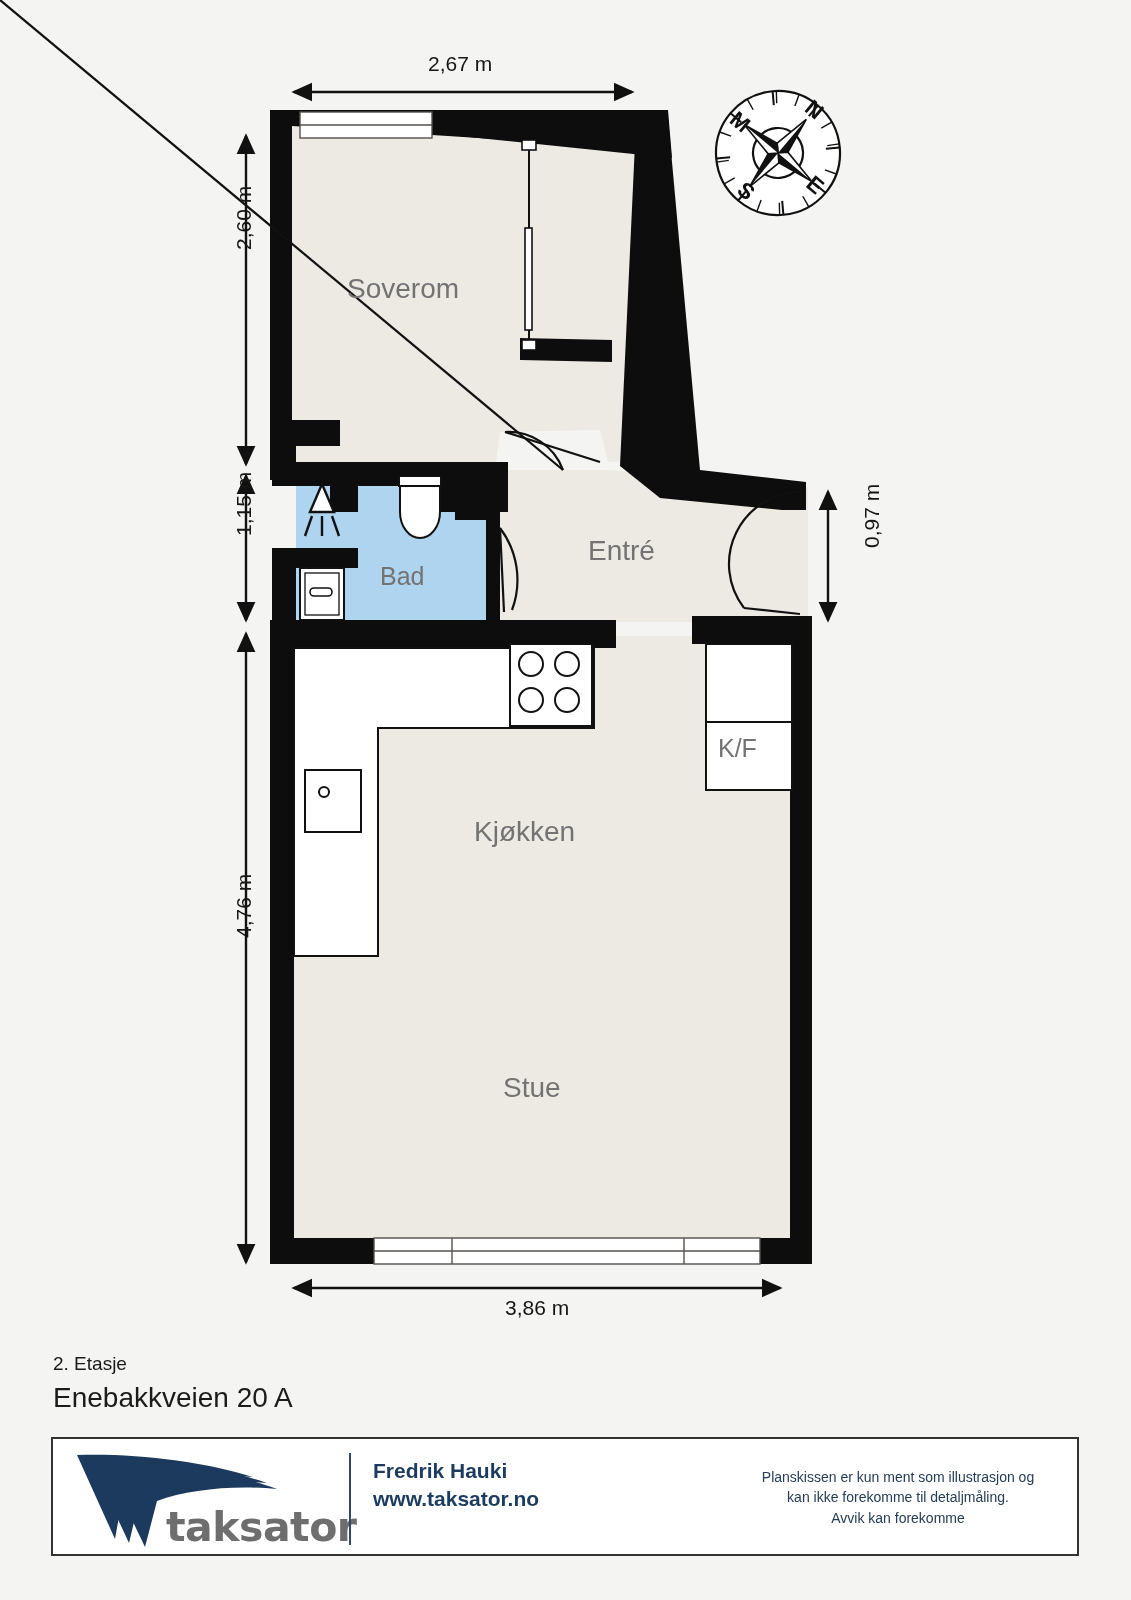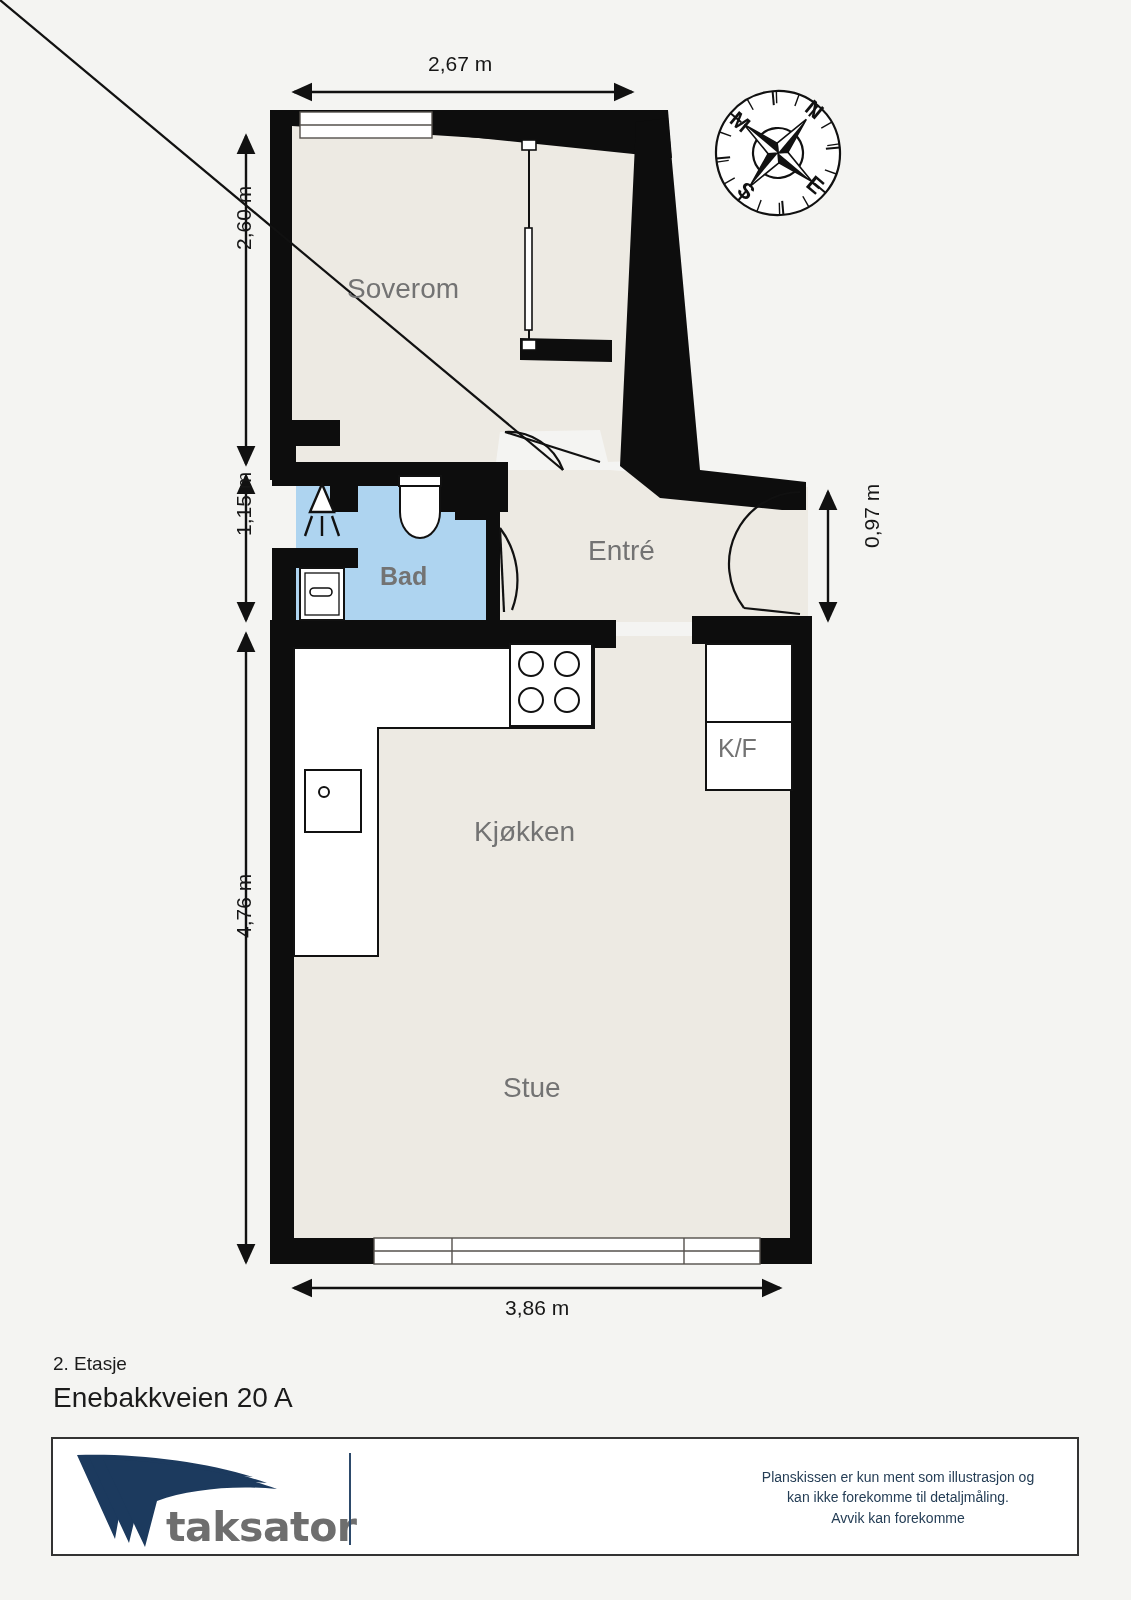--- a/index.html
+++ b/index.html
@@ -264,21 +264,21 @@
       <g font-family="Liberation Sans, sans-serif" font-size="22" font-weight="bold" fill="#111" text-anchor="middle">
         <text x="0" y="-32" transform="translate(0,-17)" id="cmp-n">N</text>
         <text x="49" y="8" id="cmp-e">E</text>
         <text x="0" y="57" id="cmp-s">S</text>
         <text x="-49" y="8" id="cmp-w">M</text>
       </g>
     </g>
   </svg>
 
   <div class="roomlabel" style="left:347px;top:273px;">Soverom</div>
-  <div class="roomlabel small" style="left:380px;top:562px;font-weight:bold;">Bad</div>
+  <div class="roomlabel small" style="left:380px;top:562px;">Bad</div>
   <div class="roomlabel" style="left:588px;top:535px;">Entré</div>
   <div class="roomlabel" style="left:474px;top:816px;">Kjøkken</div>
   <div class="roomlabel" style="left:503px;top:1072px;">Stue</div>
   <div class="roomlabel small" style="left:718px;top:734px;">K/F</div>
 
   <div class="dimlabel" style="left:428px;top:52px;">2,67 m</div>
 
   <div class="dimlabel vert" style="left:232px;top:250px;transform:rotate(-90deg);">2,60 m</div>
 
   <div class="dimlabel vert" style="left:232px;top:536px;transform:rotate(-90deg);">1,15 m</div>
@@ -300,20 +300,22 @@
         <path d="M26,14 C90,14 158,24 204,40 C160,36 112,38 78,50 L66,100 Z" fill="#1c3a5e"></path>
         <path d="M40,16 C104,18 170,30 214,46 C172,42 126,46 94,58 L82,104 Z" fill="#1c3a5e"></path>
         <path d="M8,8 C80,6 160,16 212,36 C166,28 108,28 68,38 L58,94 Z" fill="none" stroke="#1c3a5e" stroke-width="0"></path>
       </svg>
       <div id="logo-wordmark">taksator</div>
     </div>
 
     <div id="footer-divider"></div>
 
     <div id="footer-contact">
+      <div>Fredrik Hauki</div>
+      <div>www.taksator.no</div>
     </div>
 
     <div id="footer-disclaimer">
       <div>Planskissen er kun ment som illustrasjon og</div>
       <div>kan ikke forekomme til detaljmåling.</div>
       <div>Avvik kan forekomme</div>
     </div>
 
   </div>
 </div>

